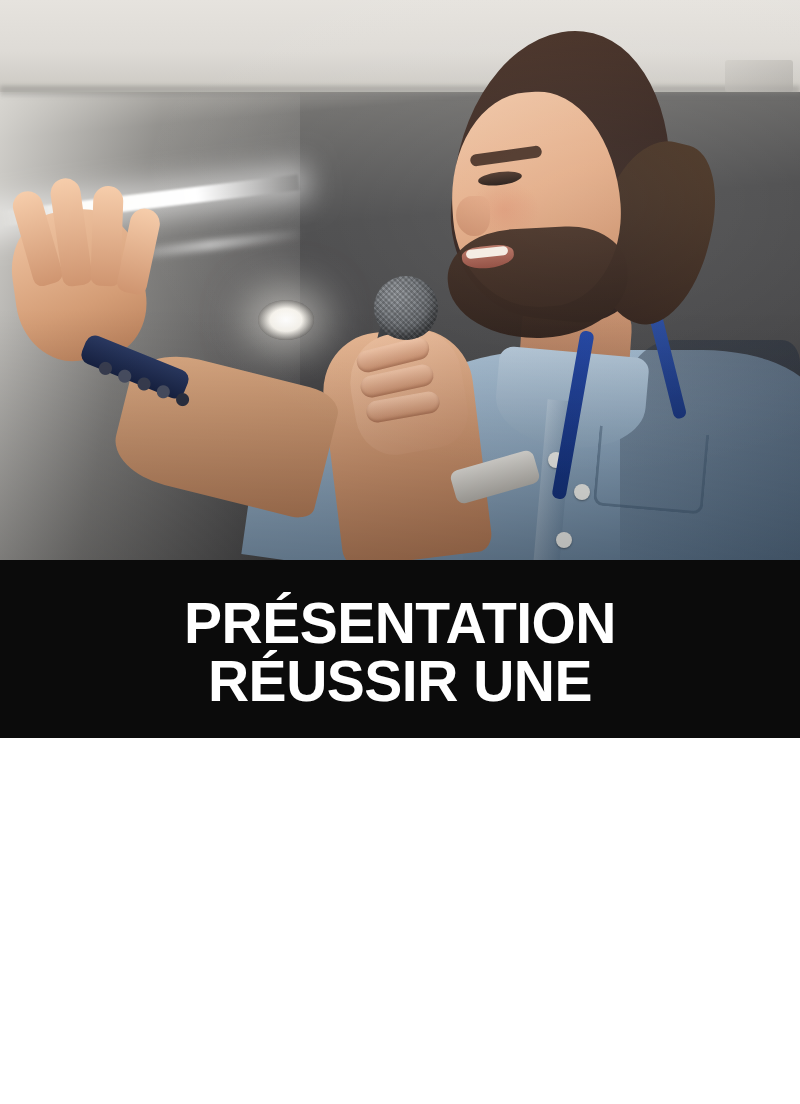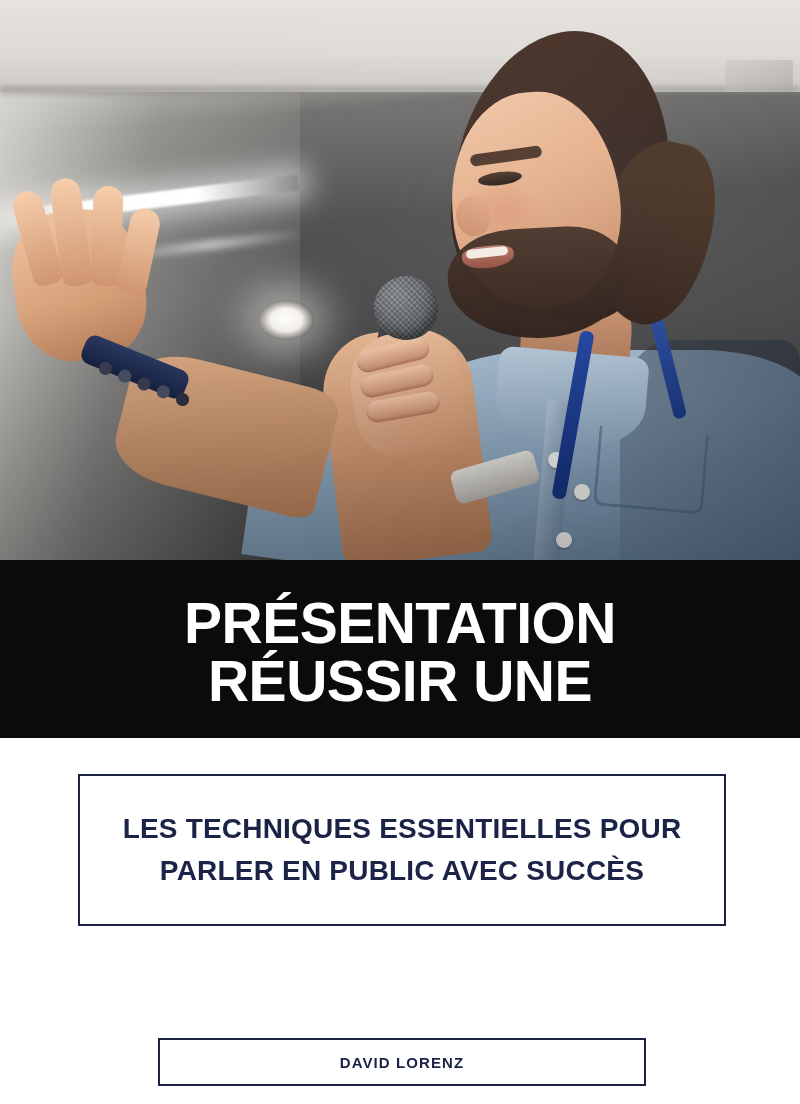--- a/index.html
+++ b/index.html
@@ -509,27 +509,13 @@
     </div>
 
     <div class="vignette"></div>
   </div>
 
   <div class="title-band">
     <div class="title-line l2">PRÉSENTATION</div>
     <div class="title-line l1">RÉUSSIR UNE</div>
   </div>
 
-  <div class="lower">
-
-    <div class="subtitle-box">
-      <div class="subtitle-text">
-        <span>LES TECHNIQUES ESSENTIELLES POUR</span><br>
-        <span>PARLER EN PUBLIC AVEC SUCCÈS</span>
-      </div>
-    </div>
-
-    <div class="author-box">
-      <div class="author-text">DAVID LORENZ</div>
-    </div>
-
-  </div>
 </div>
 
 </body></html>

